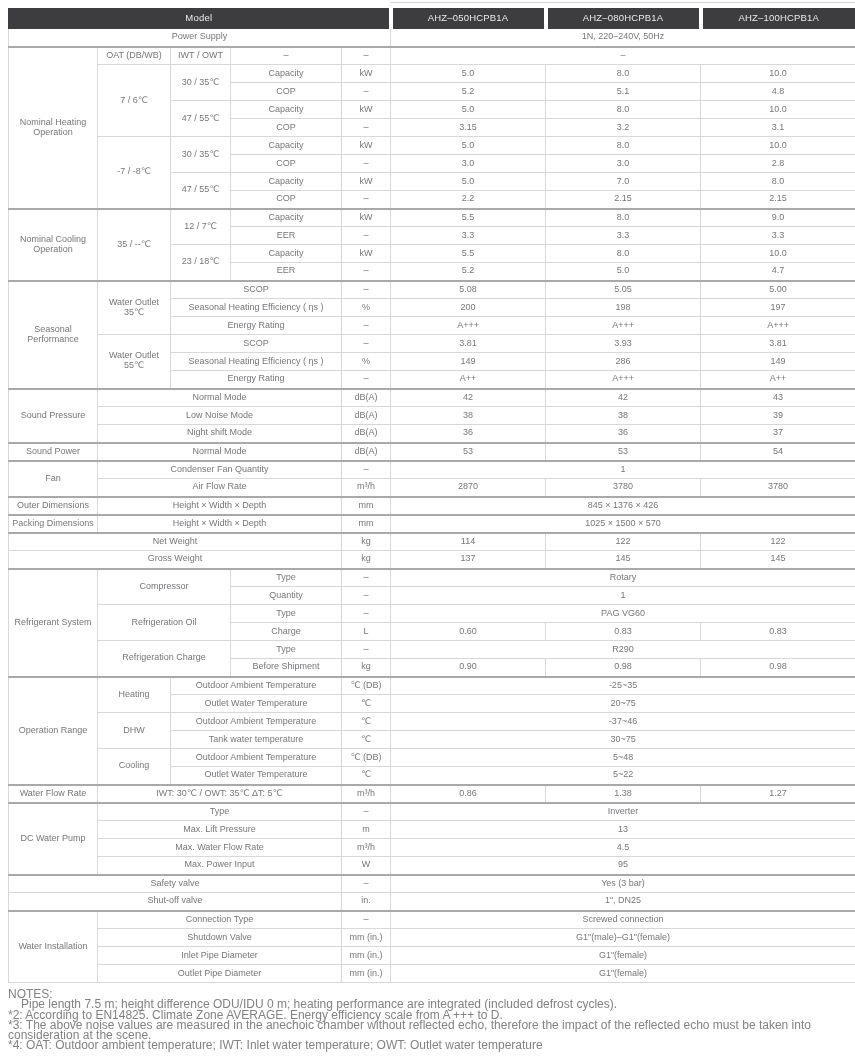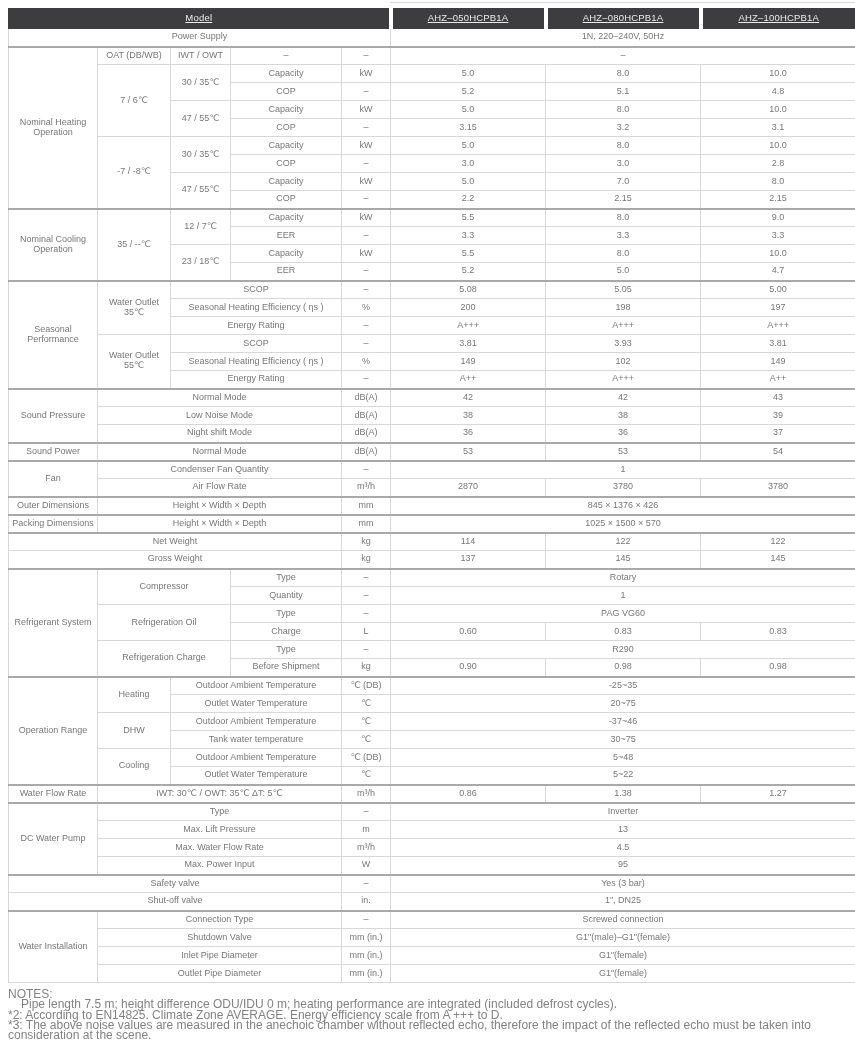--- a/index.html
+++ b/index.html
@@ -38,21 +38,20 @@
     padding: 1px 2px;
     overflow: hidden;
   }
   .spec-table tr.sec > td { border-top: 2px solid var(--border-section); }
   .spec-table td.mh {
     background: var(--header-bg);
     color: var(--header-text);
     border: 1px solid var(--header-bg);
     font-size: 9.5px;
     letter-spacing: 0.2px;
-    text-decoration: underline;
   }
   .spec-table td.mh.gap { border-left: 4px solid #ffffff; }
   .notes {
     margin: 6px 0 0 0;
     font-size: 12px;
     line-height: 10.3px;
     color: var(--notes-text);
   }
   .notes .note-line.indent { padding-left: 13px; }
 </style>
@@ -214,21 +213,21 @@
           <td colspan="2">SCOP</td>
           <td>–</td>
           <td>3.81</td>
           <td>3.93</td>
           <td>3.81</td>
         </tr>
         <tr>
           <td colspan="2">Seasonal Heating Efficiency ( ηs )</td>
           <td>%</td>
           <td>149</td>
-          <td>102</td>
+          <td>286</td>
           <td>149</td>
         </tr>
         <tr>
           <td colspan="2">Energy Rating</td>
           <td>–</td>
           <td>A++</td>
           <td>A+++</td>
           <td>A++</td>
         </tr>
         <tr class="sec">
@@ -434,15 +433,16 @@
         </tr>
       </tbody>
   </table>
 
   <div class="notes">
     <div class="note-line">NOTES:</div>
     <div id="notes-lines">
         <div class="note-line indent">Pipe length 7.5 m; height difference ODU/IDU 0 m; heating performance are integrated (included defrost cycles).</div>
         <div class="note-line">*2: According to EN14825. Climate Zone AVERAGE. Energy efficiency scale from A +++ to D.</div>
         <div class="note-line">*3: The above noise values are measured in the anechoic chamber without reflected echo, therefore the impact of the reflected echo must be taken into consideration at the scene.</div>
+        <div class="note-line">*4: OAT: Outdoor ambient temperature; IWT: Inlet water temperature; OWT: Outlet water temperature</div>
       </div>
   </div>
 </div>
 
 </body></html>

